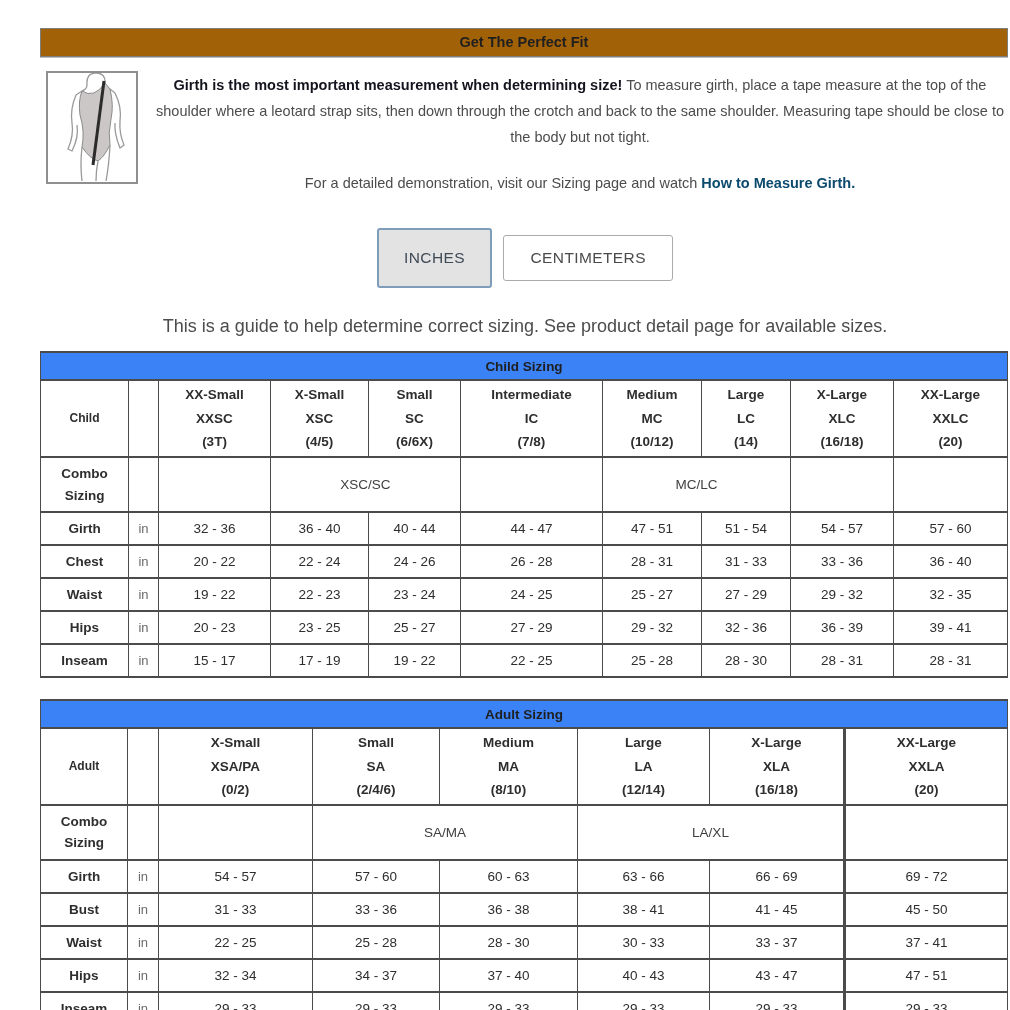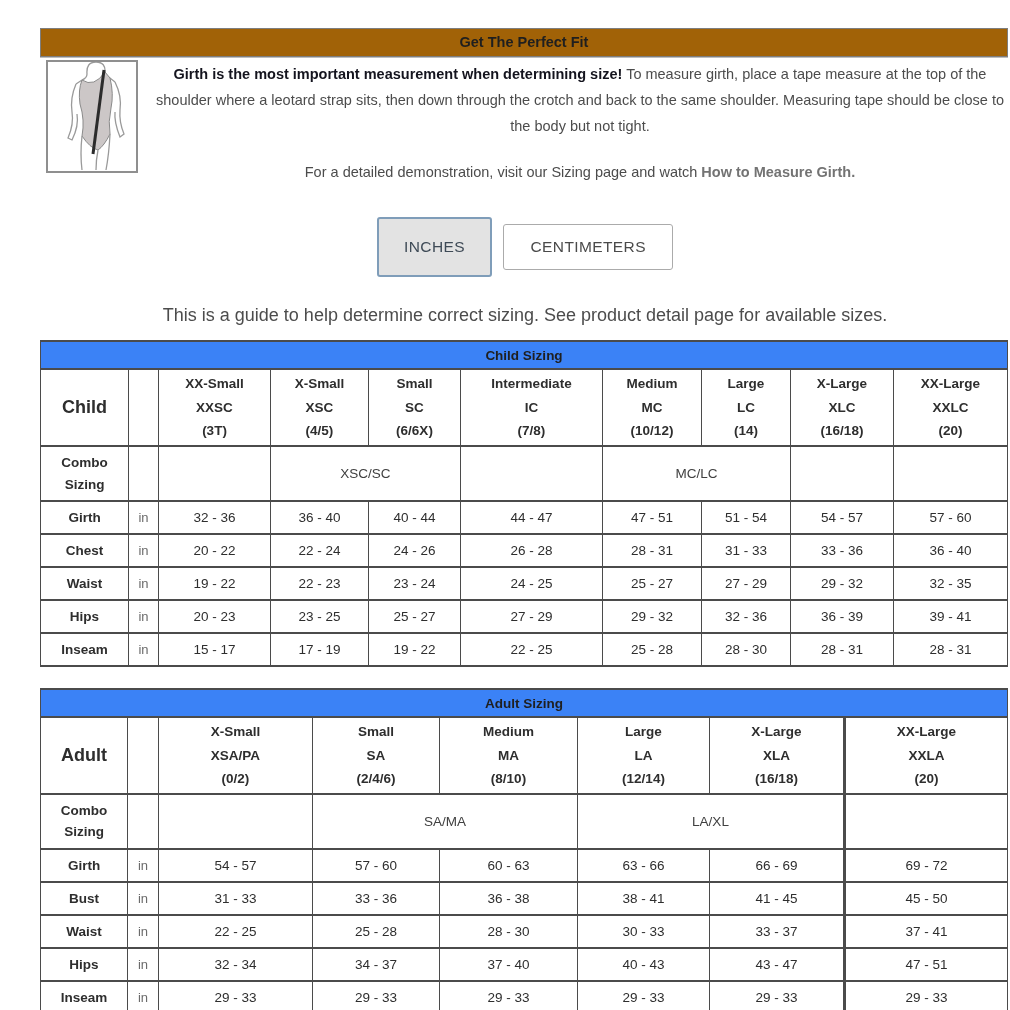--- a/index.html
+++ b/index.html
@@ -13,32 +13,32 @@
 
   
   .header-bar {
     width: 968px; height: 29px; background: #a16207;
     border: 1px solid #7e7e7e; box-shadow: 0 1px 0 #bdbdbd;
     text-align: center; line-height: 27px;
     font-weight: bold; font-size: 14.5px; color: #1f1f1f;
   }
 
   
-  .intro-row { display: flex; margin-top: 3px; width: 970px; }
+  .intro-row { display: flex; margin-top: 14px; width: 970px; }
   .figure-box {
     flex: 0 0 auto; width: 92px; height: 113px; margin-left: 6px;
     border: 2px solid #8f8f8f; background: #fff; overflow: hidden;
   }
   .intro-text {
     flex: 1 1 auto; padding: 2px 2px 0 14px; text-align: center;
     font-size: 14.5px; line-height: 1.78; color: #4c4c4c;
   }
   .intro-text .lead { font-weight: bold; color: #14141e; }
   .demo-line { margin-top: 21px; font-size: 14.5px; color: #4c4c4c; }
-  .demo-line b { color: #737373; }
+  .demo-line b { color: #0c4a6e; }
 
   
   .toggle-row { margin-top: 31px; width: 970px; text-align: center; }
   .btn {
     display: inline-block; vertical-align: middle; cursor: pointer;
     font-family: "Liberation Sans", sans-serif;
     font-size: 15.5px; letter-spacing: 0.4px;
     padding: 19px 25px; border-radius: 3px;
   }
   .btn-selected {
@@ -63,21 +63,21 @@
   table.sizing th, table.sizing td {
     border: 1px solid #4b4b4b;
     border-top-width: 2px; border-bottom-width: 2px;
     text-align: center; vertical-align: middle; padding: 2px 3px;
   }
   table.sizing .section-row th {
     background: #3b82f6; height: 28px;
     font-weight: bold; font-size: 13.5px; color: #1f1f1f;
   }
   table.sizing .head-row th { height: 76px; font-weight: bold; line-height: 1.75; }
-  table.sizing .head-row .corner { font-size: 18px; }
+  table.sizing .head-row .corner { font-size: 12px; }
   table.sizing .combo-row td, table.sizing .combo-row th { height: 55px; }
   table.sizing .combo-row th { font-weight: bold; line-height: 1.6; }
   table.sizing .combo-row td { color: #404040; }
   table.sizing .data-row td, table.sizing .data-row th { height: 33px; }
   table.sizing .data-row th { font-weight: bold; margin-left: 36px; }
   table.sizing td.unit { color: #6b6b6b; font-size: 13px; }
   table.sizing.adult .thick-left { border-left-width: 3px; }
 </style>
 </head>
 <body>

